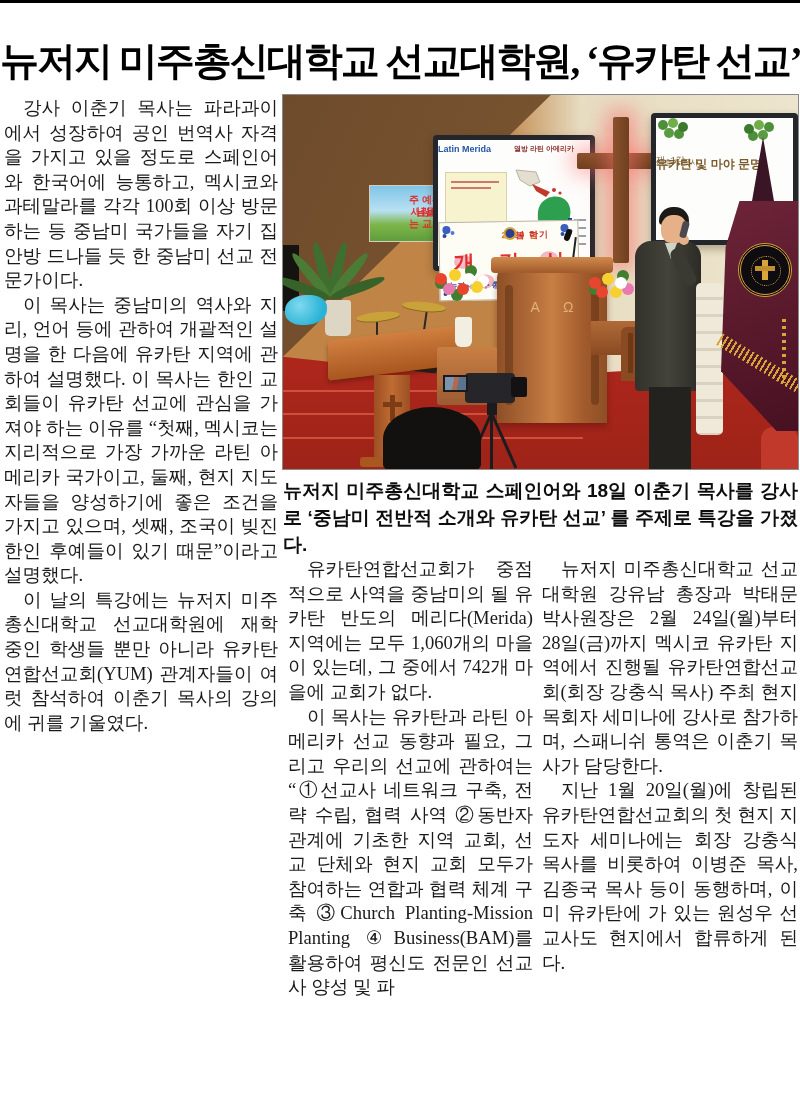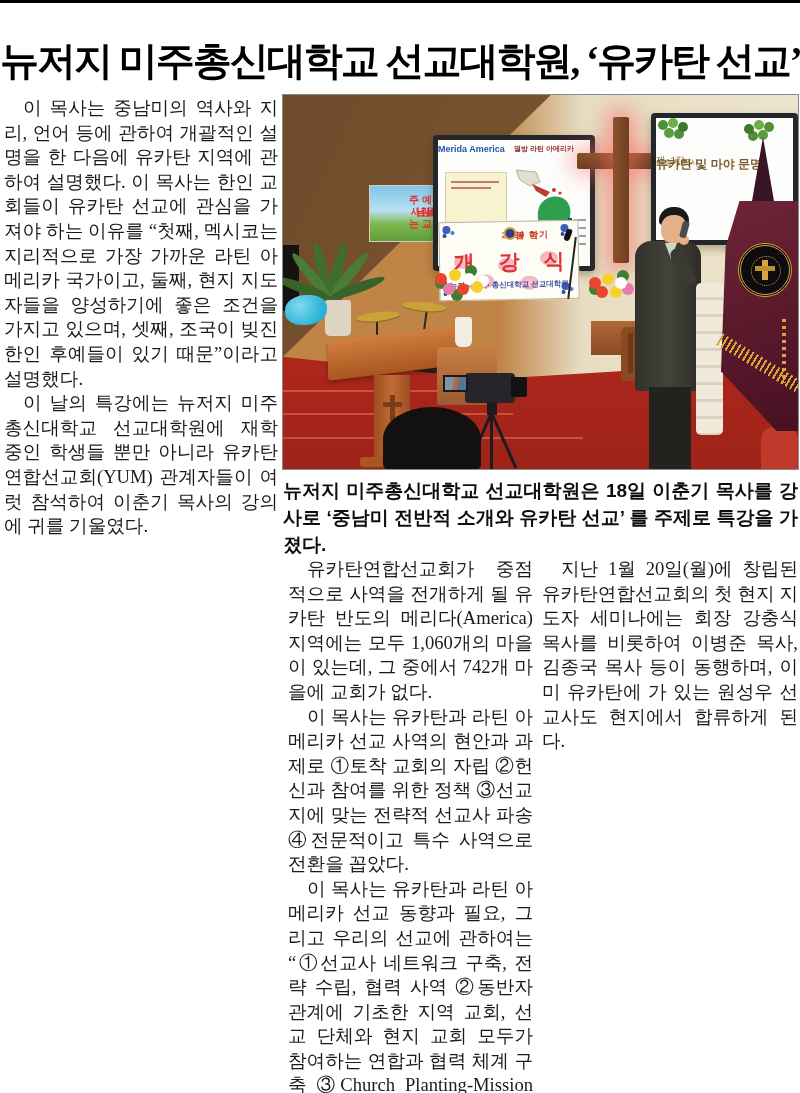--- a/index.html
+++ b/index.html
@@ -164,20 +164,21 @@
   .sl-map{left:72px;top:26px;width:78px;height:96px;}
 </style>
 </head>
 <body>
 
 <div class="page">
   <div class="top-rule"></div>
   <h1 class="headline">뉴저지 미주총신대학교 선교대학원, ‘유카탄 선교’ 특강</h1>
 
   <div class="col col-left">
+    <p>강사 이춘기 목사는 파라과이에서 성장하여 공인 번역사 자격을 가지고 있을 정도로 스페인어와 한국어에 능통하고, 멕시코와 과테말라를 각각 100회 이상 방문하는 등 중남미 국가들을 자기 집 안방 드나들 듯 한 중남미 선교 전문가이다.</p>
     <p>이 목사는 중남미의 역사와 지리, 언어 등에 관하여 개괄적인 설명을 한 다음에 유카탄 지역에 관하여 설명했다. 이 목사는 한인 교회들이 유카탄 선교에 관심을 가져야 하는 이유를 “첫째, 멕시코는 지리적으로 가장 가까운 라틴 아메리카 국가이고, 둘째, 현지 지도자들을 양성하기에 좋은 조건을 가지고 있으며, 셋째, 조국이 빚진 한인 후예들이 있기 때문”이라고 설명했다.</p>
     <p>이 날의 특강에는 뉴저지 미주총신대학교 선교대학원에 재학 중인 학생들 뿐만 아니라 유카탄연합선교회(YUM) 관계자들이 여럿 참석하여 이춘기 목사의 강의에 귀를 기울였다.</p>
   </div>
 
   <div class="photo">
     <div class="ph-ceiling"></div>
     <div class="ph-monitorback"></div>
 
     <div class="ph-banner-left">
       <span>주 예수님을</span>
@@ -202,21 +203,21 @@
       <i class="cymbal cy1"></i>
       <i class="cymbal cy2"></i>
       <i class="drum d1"></i>
       <i class="drum d2"></i>
     </div>
 
     <div class="ph-tv ph-tv-left">
       <div class="slide">
         <div class="sl-title">
           <span>열방 라틴 아메리카</span>
-          <span class="en">Merida America</span>
+          <span class="en">Latin Merida</span>
         </div>
         <div class="sl-box">
             <i></i>
             <i></i>
           </div>
         <svg class="sl-map" viewBox="0 0 78 96">
           <path d="M6,4 L26,6 L30,16 L20,20 L10,14 Z" fill="#e3ded0" stroke="#b8b2a0" stroke-width="1"></path>
           <path d="M22,18 L40,26 L36,31 L26,25 Z" fill="#c0392b"></path>
           <circle cx="44" cy="24" r="2" fill="#c0392b"></circle>
             <circle cx="50" cy="27" r="1.6" fill="#c0392b"></circle>
@@ -269,20 +270,26 @@
       <div class="bc-row3">뉴저지 미주 총신대학교 선교대학원</div>
     </div>
     <div class="ph-michead"></div>
     <div class="ph-micstand"></div>
 
     <div class="ph-carpet"></div>
     <i class="step st1" style="position:absolute"></i>
     <i class="step st2" style="position:absolute"></i>
     <i class="step st3" style="position:absolute"></i>
 
+    <div class="ph-pulpit">
+      <div class="ph-pulpit-top"></div>
+      <i class="pul-col pc1"></i>
+      <i class="pul-col pc2"></i>
+      <div class="ph-pulpit-letters">Α Ω</div>
+    </div>
 
     <div class="ph-lectern">
       <div class="lect-top"></div>
       <div class="lect-ped"></div>
       <div class="lect-cross-v"></div>
       <div class="lect-cross-h"></div>
       <div class="lect-base"></div>
     </div>
 
     <div class="stand1"></div>
@@ -320,25 +327,25 @@
     <div class="tripod-head"></div>
     <i class="tri-leg tl1" style="position:absolute"></i>
     <i class="tri-leg tl2" style="position:absolute"></i>
     <i class="tri-leg tl3" style="position:absolute"></i>
     <div class="cam-body"></div>
     <div class="cam-lens"></div>
     <div class="cam-screen"></div>
     <div class="ph-headblob"></div>
   </div>
 
-  <div class="caption">뉴저지 미주총신대학교 선교대학원은 18일 이춘기 목사를 강사로  ‘중남미 전반적 소개와 유카탄 선교’ 를 주제로 특강을 가졌다.</div>
+  <div class="caption">뉴저지 미주총신대학교 스페인어와 18일 이춘기 목사를 강사로  ‘중남미 전반적 소개와 유카탄 선교’ 를 주제로 특강을 가졌다.</div>
 
   <div class="col col-mid">
-    <p>유카탄연합선교회가 중점적으로 사역을 전개하게 될 유카탄 반도의 메리다(America) 지역에는 모두 1,060개의 마을이 있는데, 그 중에서 742개 마을에 교회가 없다.</p>
-    <p>이 목사는 유카탄과 라틴 아메리카 선교 사역의 현안과 과제로 ①토착 교회의 자립 ②헌신과 참여를 위한 정책 ③선교지에 맞는 전략적 선교사 파송 ④전문적이고 특수 사역으로 전환을 꼽았다.</p>
+    <p>유카탄연합선교회가 중점적으로 사역을 중남미의 될 유카탄 반도의 메리다(Merida) 지역에는 모두 1,060개의 마을이 있는데, 그 중에서 742개 마을에 교회가 없다.</p>
     <p>이 목사는 유카탄과 라틴 아메리카 선교 동향과 필요, 그리고 우리의 선교에 관하여는 “①선교사 네트워크 구축, 전략 수립, 협력 사역 ②동반자 관계에 기초한 지역 교회, 선교 단체와 현지 교회 모두가 참여하는 연합과 협력 체계 구축 ③Church Planting-Mission Planting ④Business(BAM)를 활용하여 평신도 전문인 선교사 양성 및 파</p>
   </div>
 
   <div class="col col-right">
+    <p>뉴저지 미주총신대학교 선교대학원 강유남 총장과 박태문 박사원장은 2월 24일(월)부터 28일(금)까지 멕시코 유카탄 지역에서 진행될 유카탄연합선교회(회장 강충식 목사) 주최 현지 목회자 세미나에 강사로 참가하며, 스패니쉬 통역은 이춘기 목사가 담당한다.</p>
     <p>지난 1월 20일(월)에 창립된 유카탄연합선교회의 첫 현지 지도자 세미나에는 회장 강충식 목사를 비롯하여 이병준 목사, 김종국 목사 등이 동행하며, 이미 유카탄에 가 있는 원성우 선교사도 현지에서 합류하게 된다.</p>
 
   </div>
 </div>
 
 </body></html>

